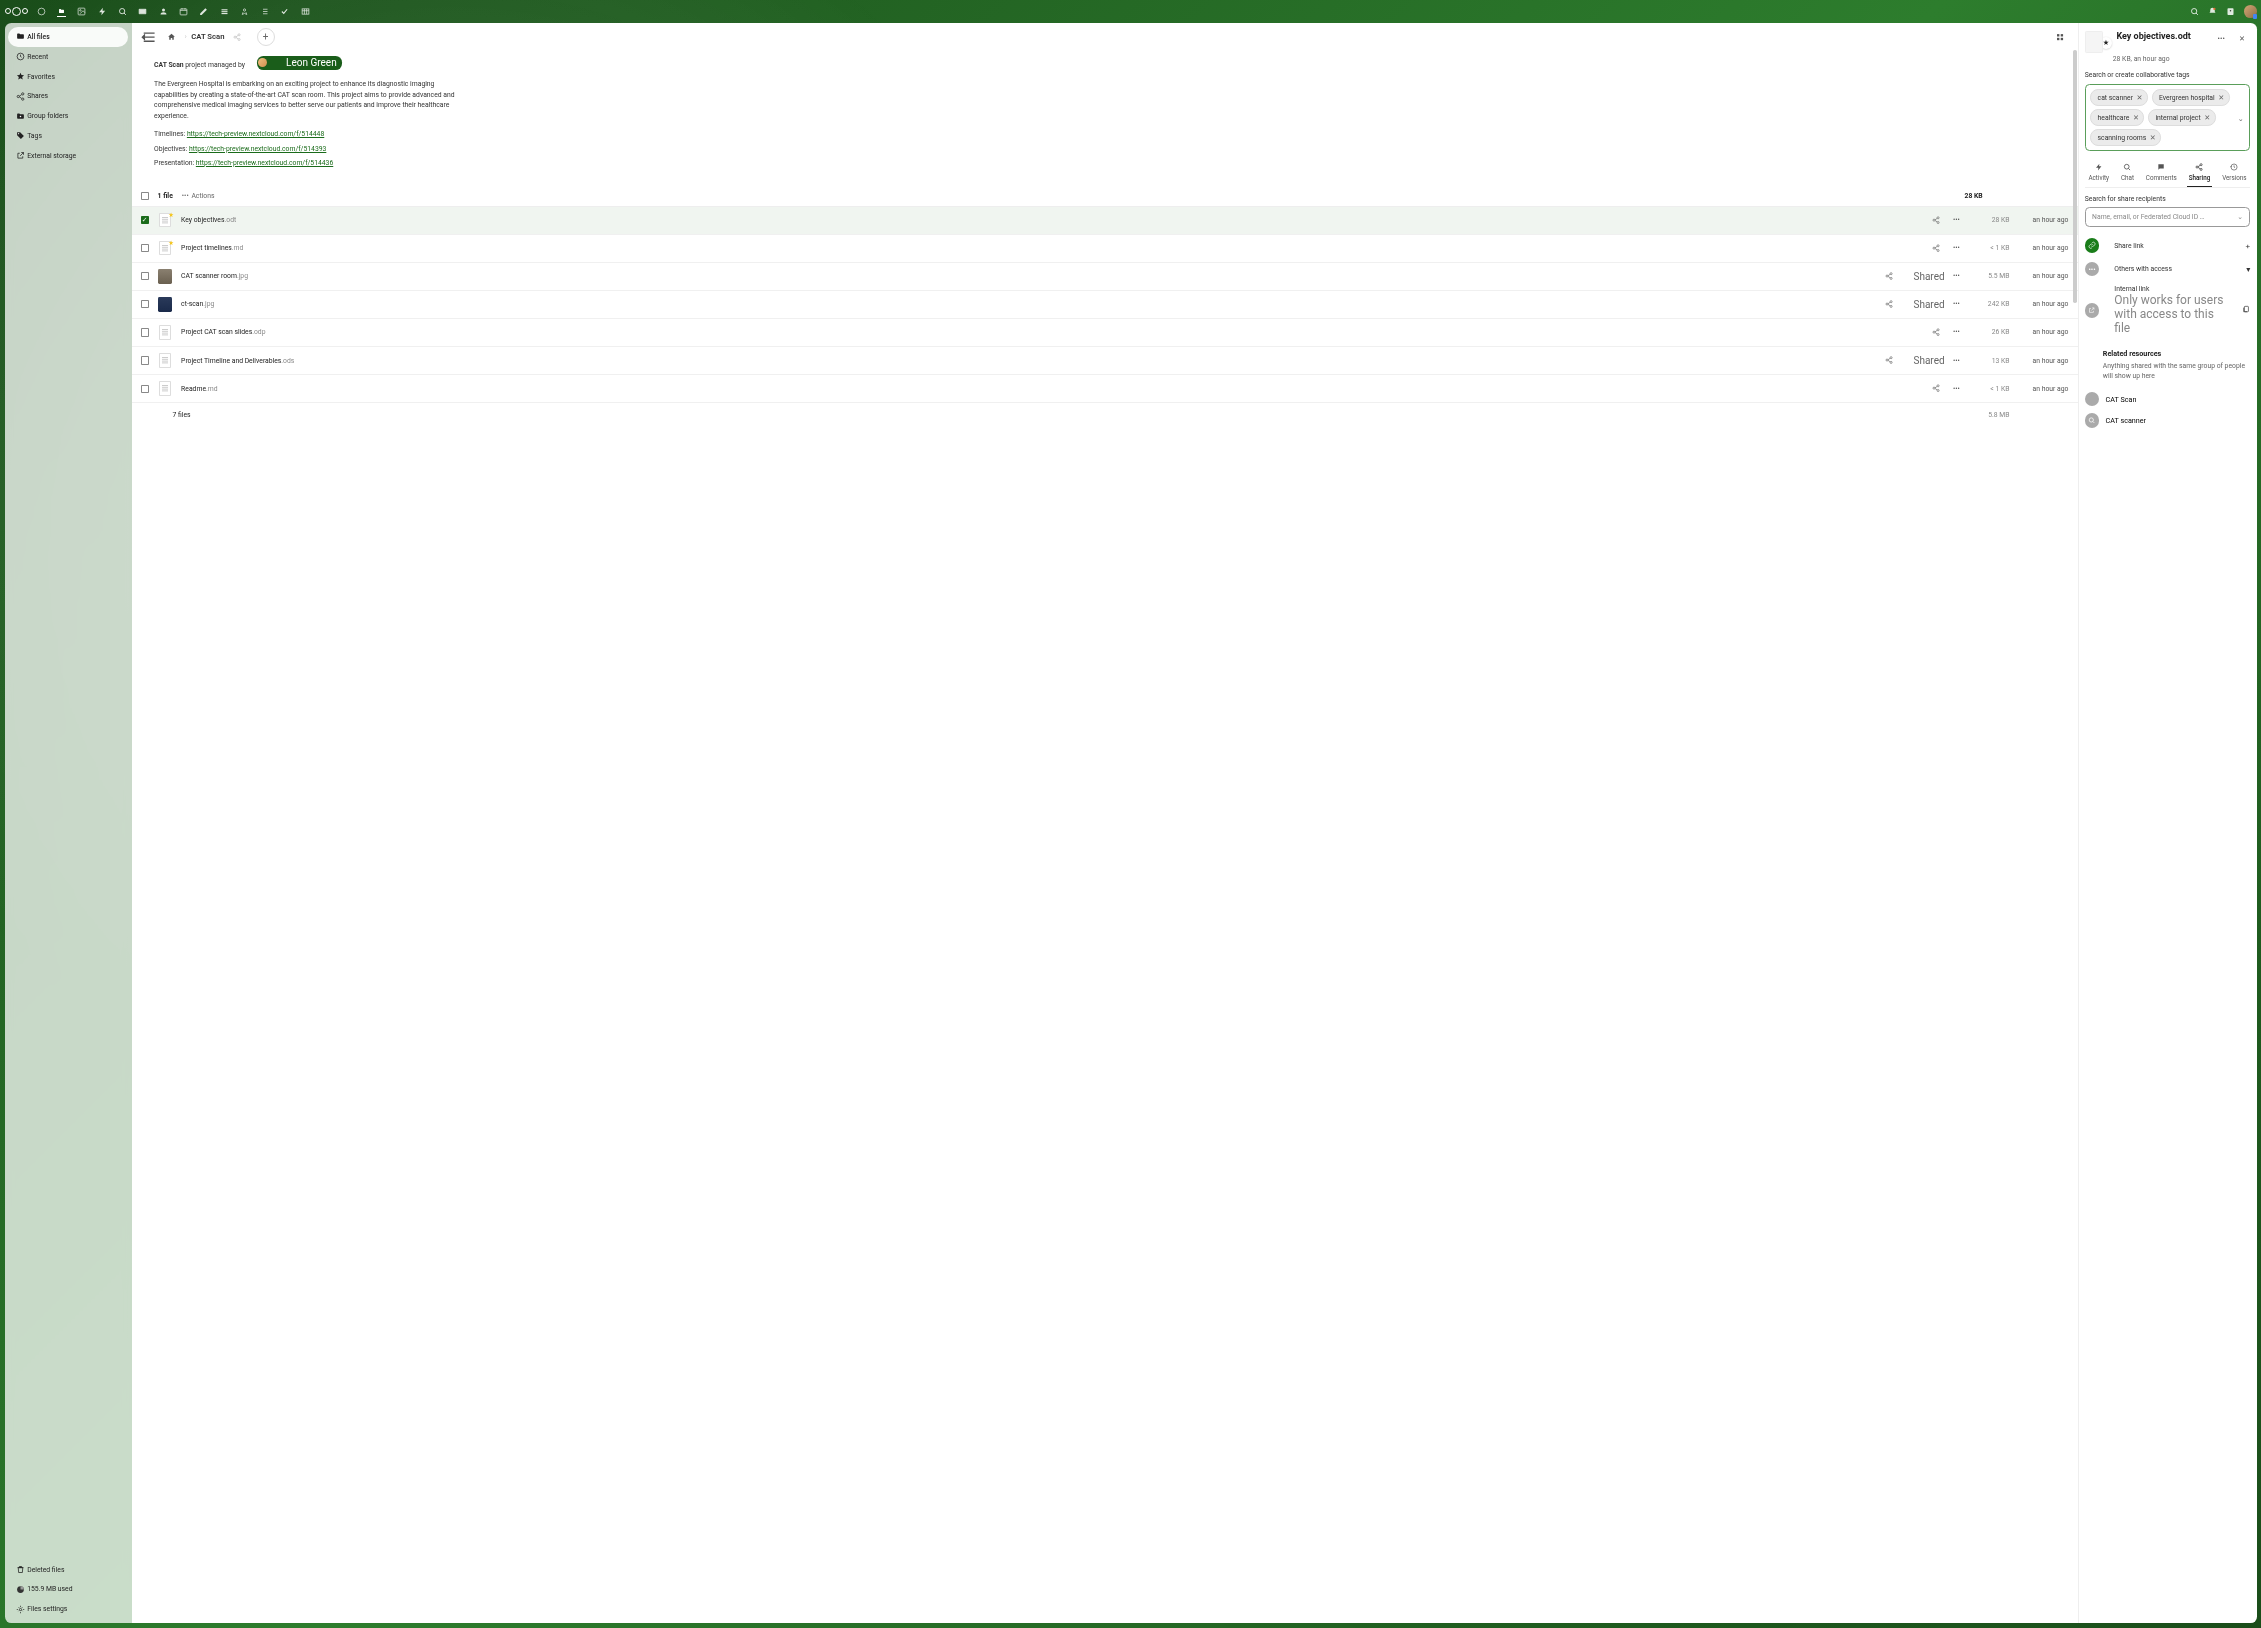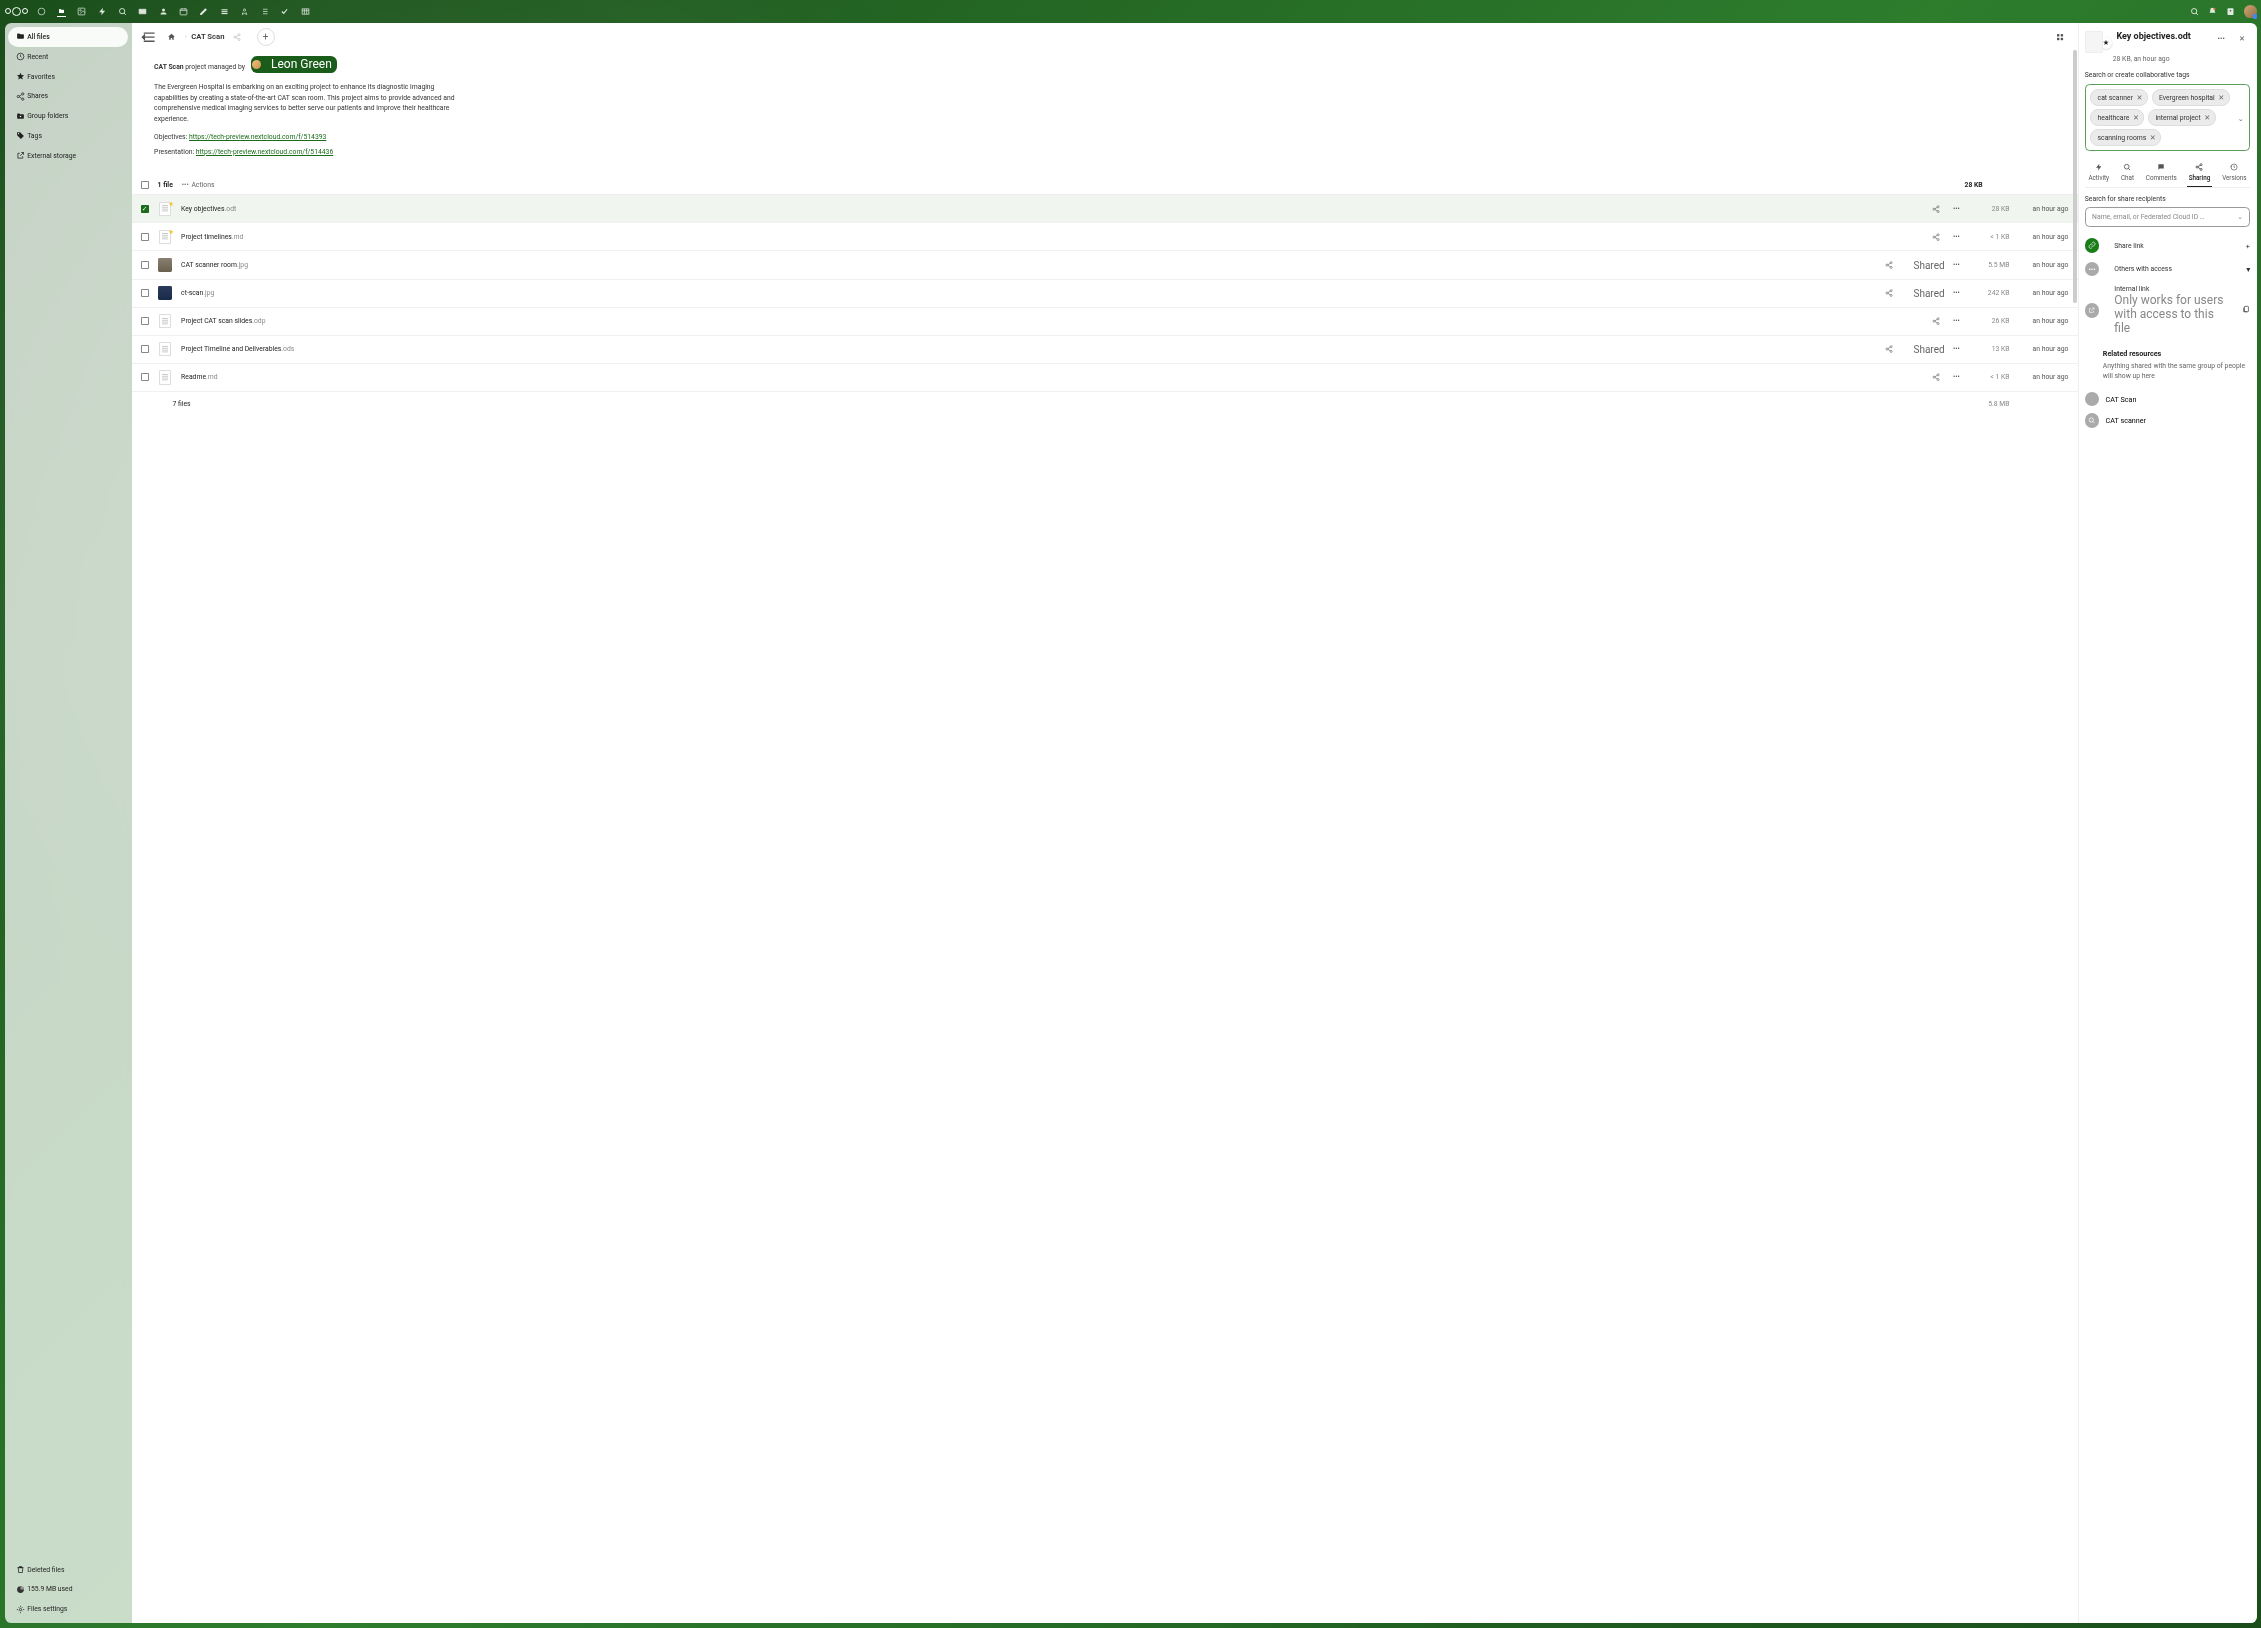--- a/index.html
+++ b/index.html
@@ -30,21 +30,21 @@
 .files-header { display: flex; align-items: center; padding: 5.4px 9px; gap: 6.8px; }
 .icon-btn { width: 16.3px; height: 16.3px; display: flex; align-items: center; justify-content: center; border-radius: 50%; cursor: pointer; color: #555; }
 .breadcrumb { display: flex; align-items: center; gap: 4.5px; color: #666; font-size: 7.7px; }
 .breadcrumb-sep { color: #ccc; }
 .add-btn { width: 18px; height: 18px; border: 0.5px solid #ddd; border-radius: 50%; display: flex; align-items: center; justify-content: center; font-size: 10px; color: #666; cursor: pointer; margin-left: 4.5px; }
 .view-btn { margin-left: auto; }
 
 .project-info { padding: 4.5px 22.6px 13.6px 22.6px; }
 .project-title { font-size: 6.8px; color: #333; margin-bottom: 9px; }
 .project-title b { font-weight: 700; }
-.manager-chip { display: inline-flex; align-items: center; gap: 10px; background: #1a5d1a; color: white; padding: 1.4px 5.4px 1.4px 1.4px; border-radius: 6.3px; font-size: 12px; margin-left: 4px; }
+.manager-chip { display: inline-flex; align-items: center; gap: 19px; background: #1a5d1a; color: white; padding: 1.4px 5.4px 1.4px 1.4px; border-radius: 6.3px; font-size: 10px; margin-left: 10px; }
 .manager-avatar { width: 9px; height: 9px; border-radius: 50%; background: linear-gradient(135deg,#f0c080,#d09050); }
 .project-desc { font-size: 6.8px; line-height: 1.6; color: #333; margin-bottom: 8.1px; max-width: 308px; }
 .project-link-row { font-size: 6.8px; color: #333; margin-bottom: 6.3px; }
 .project-link-row a { color: #1a6b1a; text-decoration: underline; }
 
 .file-list-header { display: flex; align-items: center; padding: 5.4px 9px; border-bottom: 0.5px solid #eee; gap: 9px; font-size: 6.8px; }
 .checkbox { width: 8.1px; height: 8.1px; border: 0.9px solid #888; border-radius: 0.9px; cursor: pointer; flex-shrink: 0; display:flex; align-items:center; justify-content:center; }
 .checkbox.checked { background: #1a6b1a; border-color: #1a6b1a; color: white; }
 .file-count { font-weight: 700; color: #222; }
 .actions-btn { color: #666; display: flex; align-items: center; gap: 2.7px; cursor: pointer; }
@@ -355,20 +355,21 @@
       <div class="project-info">
         <div class="project-title">
           <b>CAT Scan</b> <span>project managed by</span>
           <span class="manager-chip">
             <span class="manager-avatar"></span>
             <span>Leon Green</span>
           </span>
         </div>
         <div class="project-desc">The Evergreen Hospital is embarking on an exciting project to enhance its diagnostic imaging capabilities by creating a state-of-the-art CAT scan room. This project aims to provide advanced and comprehensive medical imaging services to better serve our patients and improve their healthcare experience.</div>
         <div id="project-links">
+            <div class="project-link-row">Timelines: <a href="#">https://tech-preview.nextcloud.com/f/514448</a></div>
             <div class="project-link-row">Objectives: <a href="#">https://tech-preview.nextcloud.com/f/514393</a></div>
             <div class="project-link-row">Presentation: <a href="#">https://tech-preview.nextcloud.com/f/514436</a></div>
           </div>
       </div>
 
       <div class="file-list-header">
         <div class="checkbox"></div>
         <span class="file-count">1 file</span>
         <span class="actions-btn">
           <span>•••</span>

